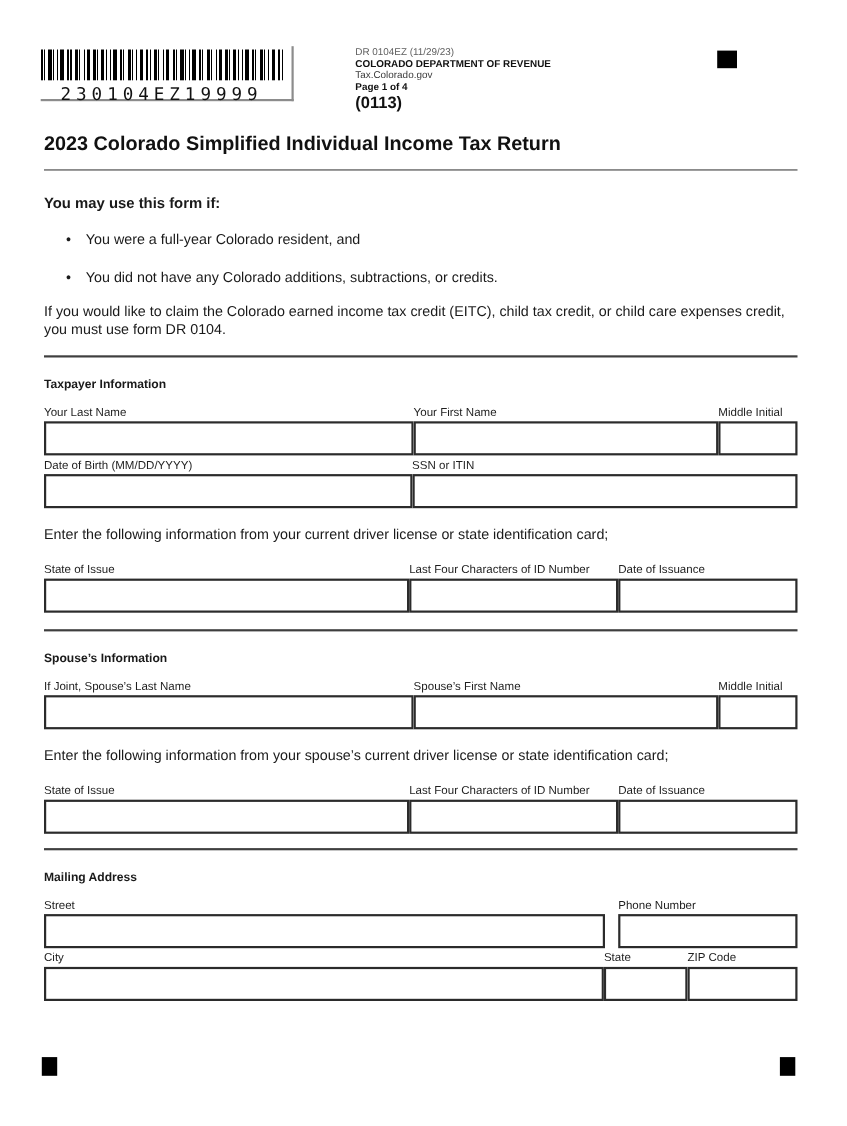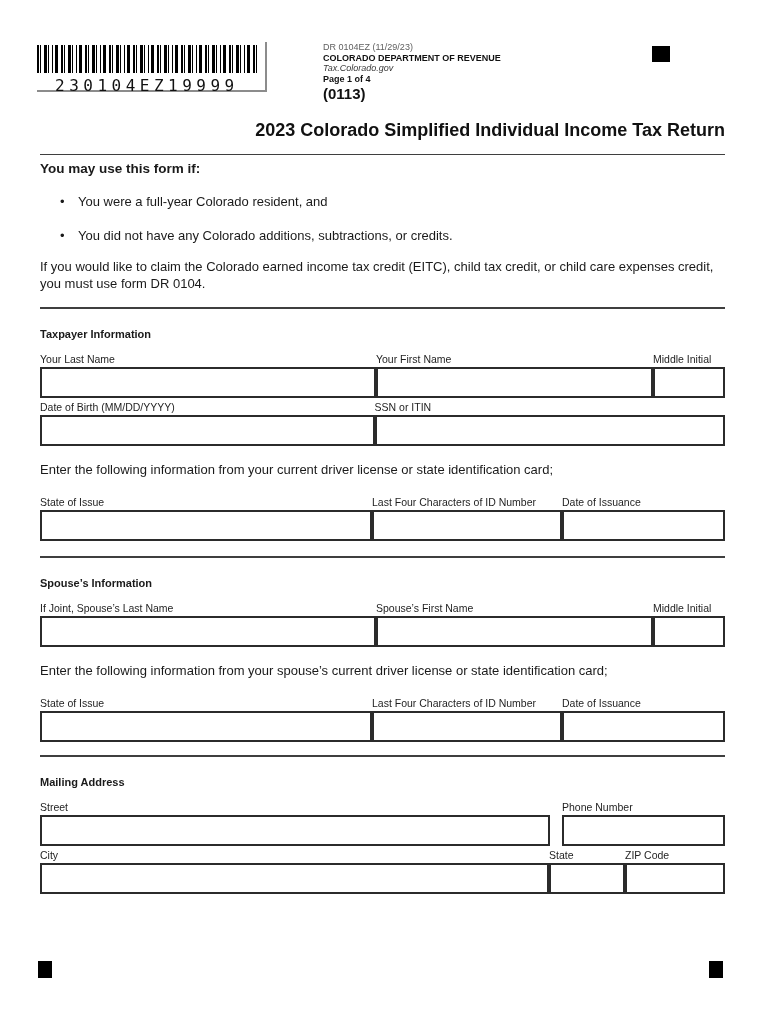--- a/index.html
+++ b/index.html
@@ -13,34 +13,34 @@
   .barcode-bars { width:222px; height:28px;
     background:repeating-linear-gradient(90deg,
       #000 0 2px, #fff 2px 3px, #000 3px 4px, #fff 4px 7px,
       #000 7px 10px, #fff 10px 11px, #000 11px 12px, #fff 12px 15px,
       #000 15px 16px, #fff 16px 18px, #000 18px 21px, #fff 21px 24px); }
   .barcode-digits { font-family:"DejaVu Sans Mono", monospace; font-size:16px; letter-spacing:4.5px;
                     color:#111; margin-top:3px; padding-left:18px; white-space:nowrap; }
   .header-text { position:absolute; left:323px; top:42px; font-size:9px; line-height:10.5px; }
   .ht-formnum { color:#606060; }
   .ht-dept { font-weight:bold; color:#111; }
-  .ht-web { font-style:italic; color:#3a3a3a; }
+  .ht-web { color:#3a3a3a; }
   .ht-page { font-weight:bold; color:#111; }
   .ht-code { font-weight:bold; font-size:15px; color:#111; margin-top:5px; }
   .reg-mark { position:absolute; background:#000; }
   .reg-tr { left:652px; top:46px; width:18px; height:16px; }
   .reg-bl { left:38px; top:961px; width:14px; height:17px; }
   .reg-br { left:709px; top:961px; width:14px; height:17px; }
 
   
   .main { position:absolute; left:40px; top:120px; width:685px; }
-  .title { font-size:18px; font-weight:bold; text-align:right; color:#111; }
+  .title { font-size:18px; font-weight:bold; text-align:left; color:#111; }
   .rule-title { border:none; border-top:1.5px solid #3f3f3f; margin-top:13px; }
   .rule-section { border:none; border-top:2px solid #3f3f3f; }
-  .intro-heading { font-size:13.5px; font-weight:bold; margin-top:6px; }
+  .intro-heading { font-size:13.5px; font-weight:bold; margin-top:22px; }
   .bullet-row { display:flex; margin-top:17px; font-size:13px; line-height:17px; }
   .bullet-dot { width:18px; padding-left:20px; box-sizing:content-box; flex:0 0 auto; }
   .note { font-size:13px; line-height:17px; margin-top:14px; }
   .section-heading { font-size:11px; font-weight:bold; margin-top:19px; }
 
   .frow { display:flex; justify-content:space-between; }
   .field { display:flex; flex-direction:column; }
   .field > label { font-size:10.5px; color:#1e1e1e; margin-bottom:2px; white-space:nowrap; }
   .field > input { height:31px; border:2px solid #2b2b2b; border-radius:0; background:#fff;
                    font-family:"Liberation Sans", sans-serif; font-size:13px; padding:0 5px; outline:none; }

